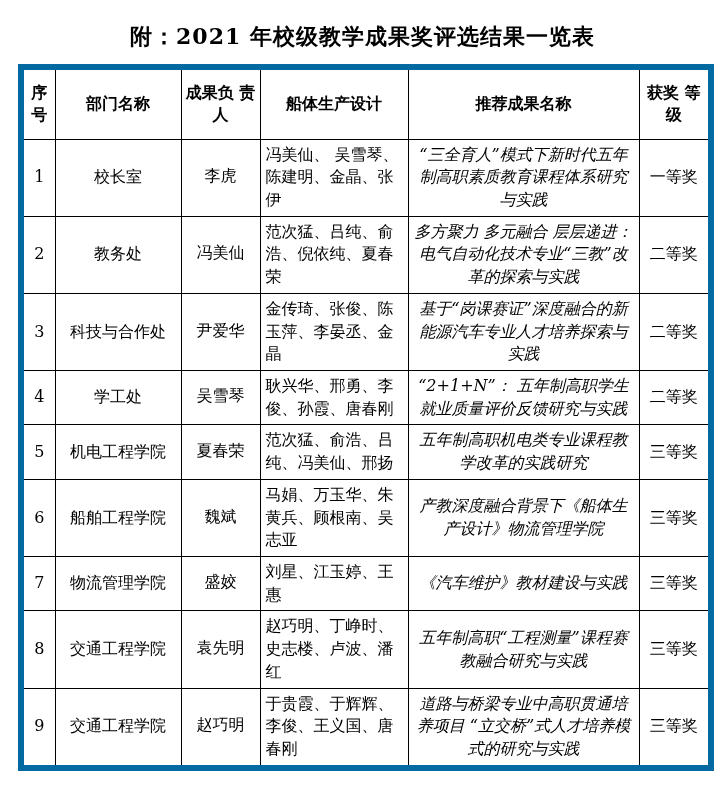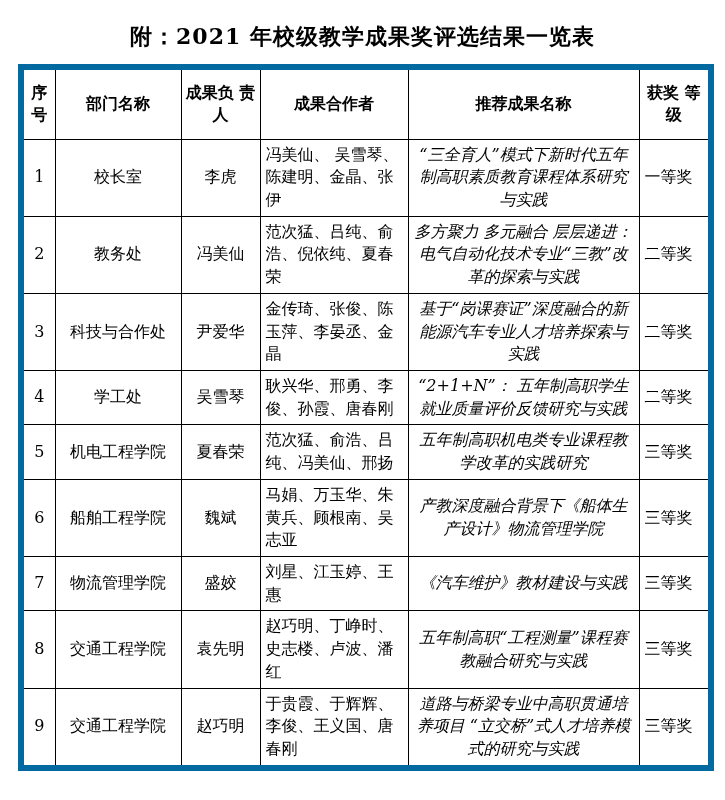--- a/index.html
+++ b/index.html
@@ -47,24 +47,24 @@
     word-break: break-all;
   }
   table.results th {
     font-weight: bold;
     text-align: center;
     height: 72px;
     padding: 4px 3px;
   }
   td.c-num     { text-align: center; }
   td.c-dept    { text-align: center; }
-  td.c-leader  { text-align: center; }
+  td.c-leader  { text-align: center; font-family: Liberation Mono, monospace; }
   td.c-collab  { text-align: left; padding-left: 7px; margin-left: 45px; }
   td.c-achv    { text-align: center; font-style: italic; }
-  td.c-award   { text-align: left; margin-top: 25px; }
+  td.c-award   { text-align: center; margin-top: 25px; }
   col.w-num    { width: 34px; }
   col.w-dept   { width: 126px; }
   col.w-leader { width: 79px; }
   col.w-collab { width: 148px; }
   col.w-achv   { width: 231px; }
   col.w-award  { width: 72px; }
 </style>
 </head>
 <body>
 
@@ -80,21 +80,21 @@
       <col class="w-collab">
       <col class="w-achv">
       <col class="w-award">
     </colgroup>
     <thead>
       <tr>
         <th>序号</th>
         <th>部门名称</th>
         <th>成果负
 责人</th>
-        <th>成果合作者</th>
+        <th>船体生产设计</th>
         <th>推荐成果名称</th>
         <th>获奖
 等级</th>
       </tr>
     </thead>
     <tbody id="results-body">
     <tr>
       <td class="c-num">1</td>
       <td class="c-dept">校长室</td>
       <td class="c-leader">李虎</td>

